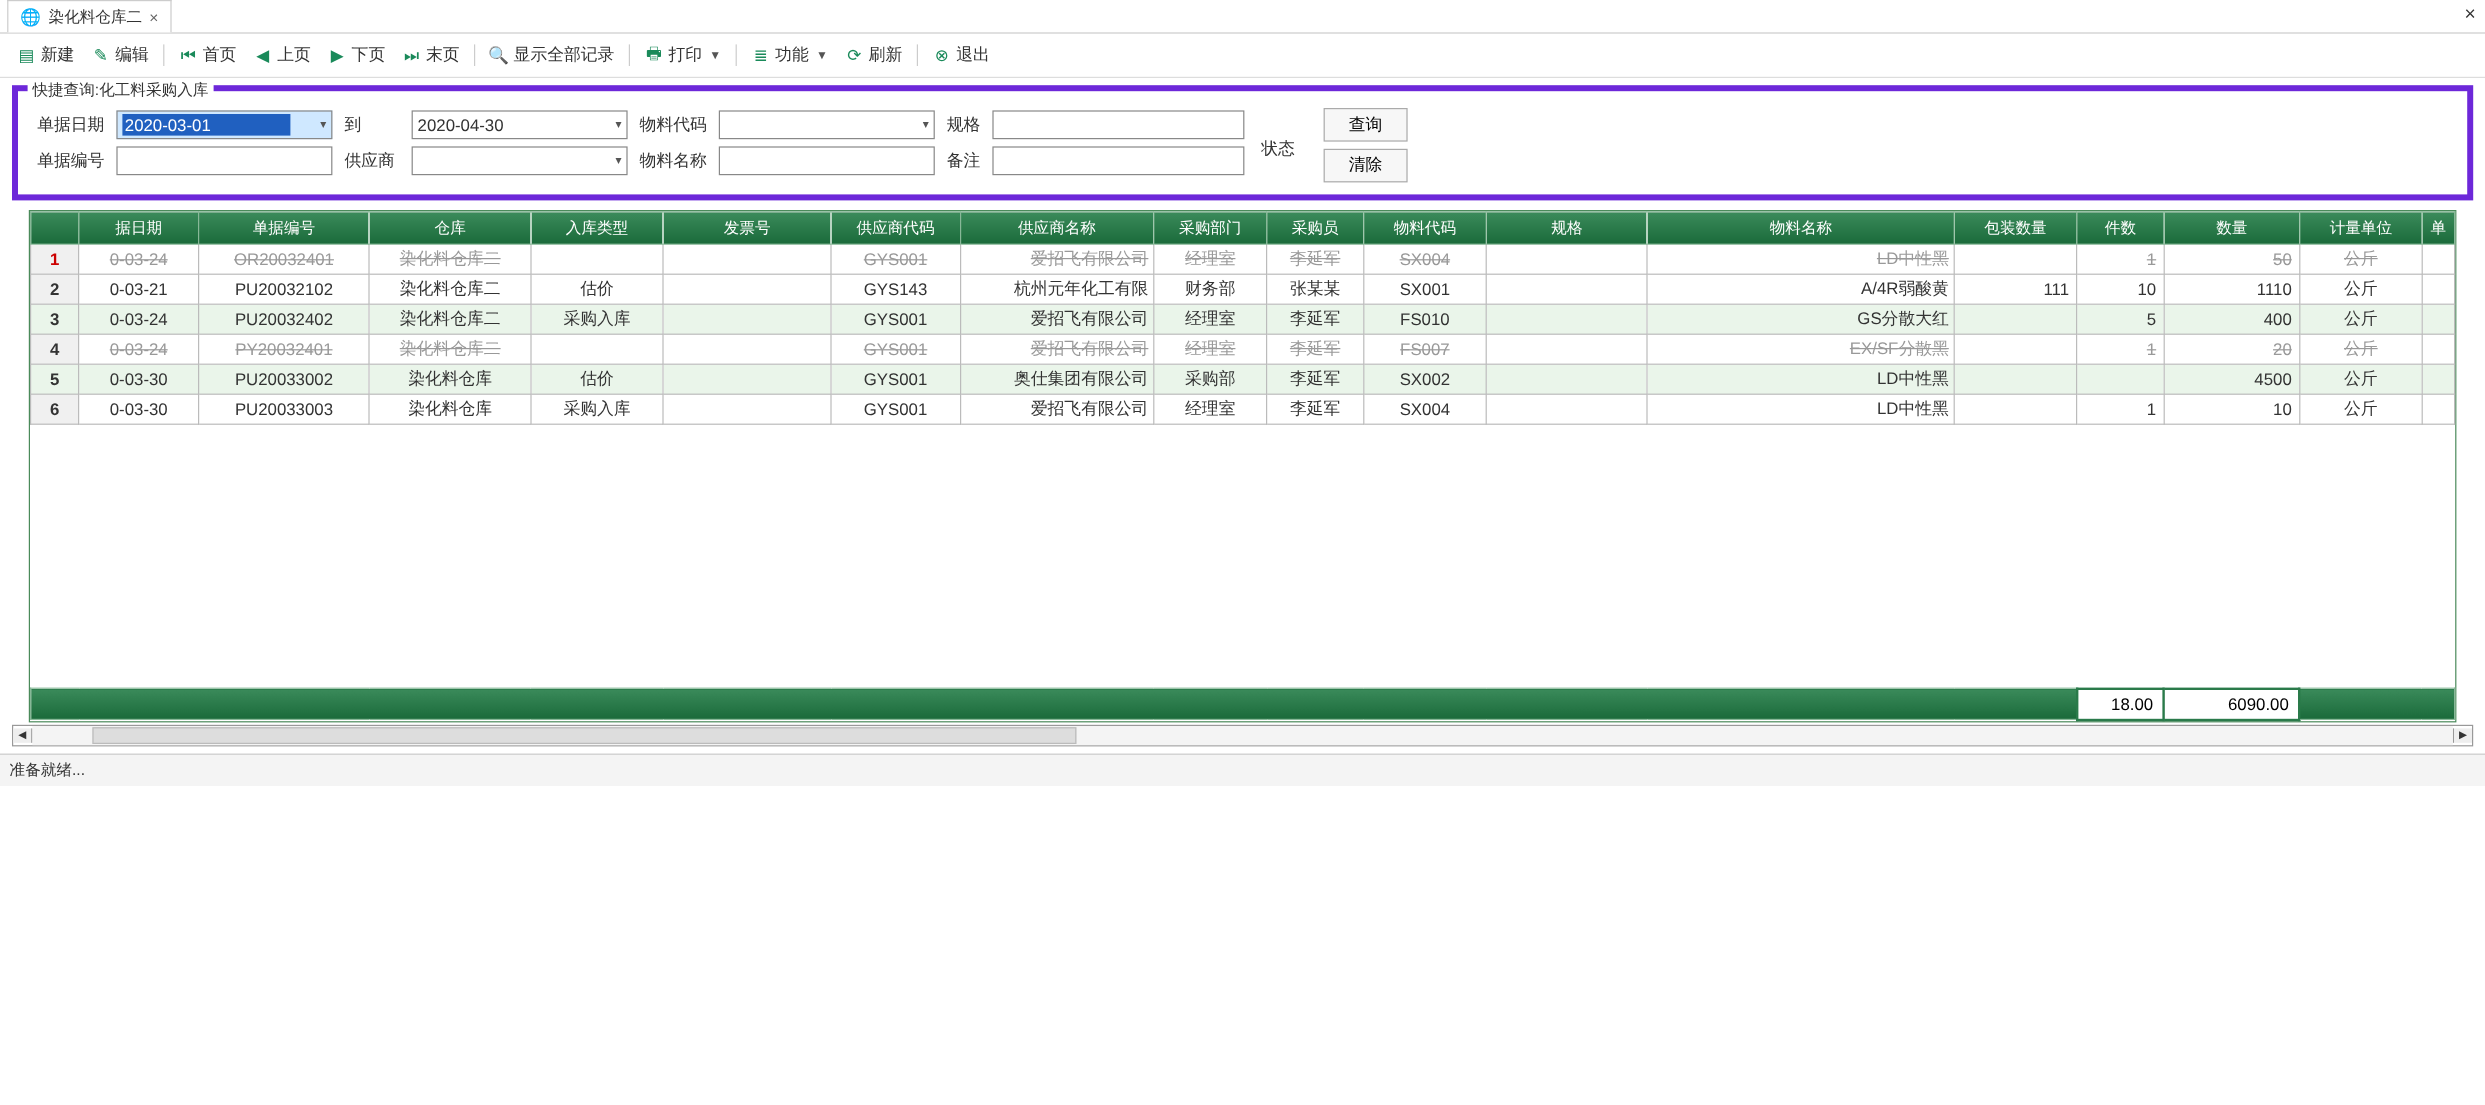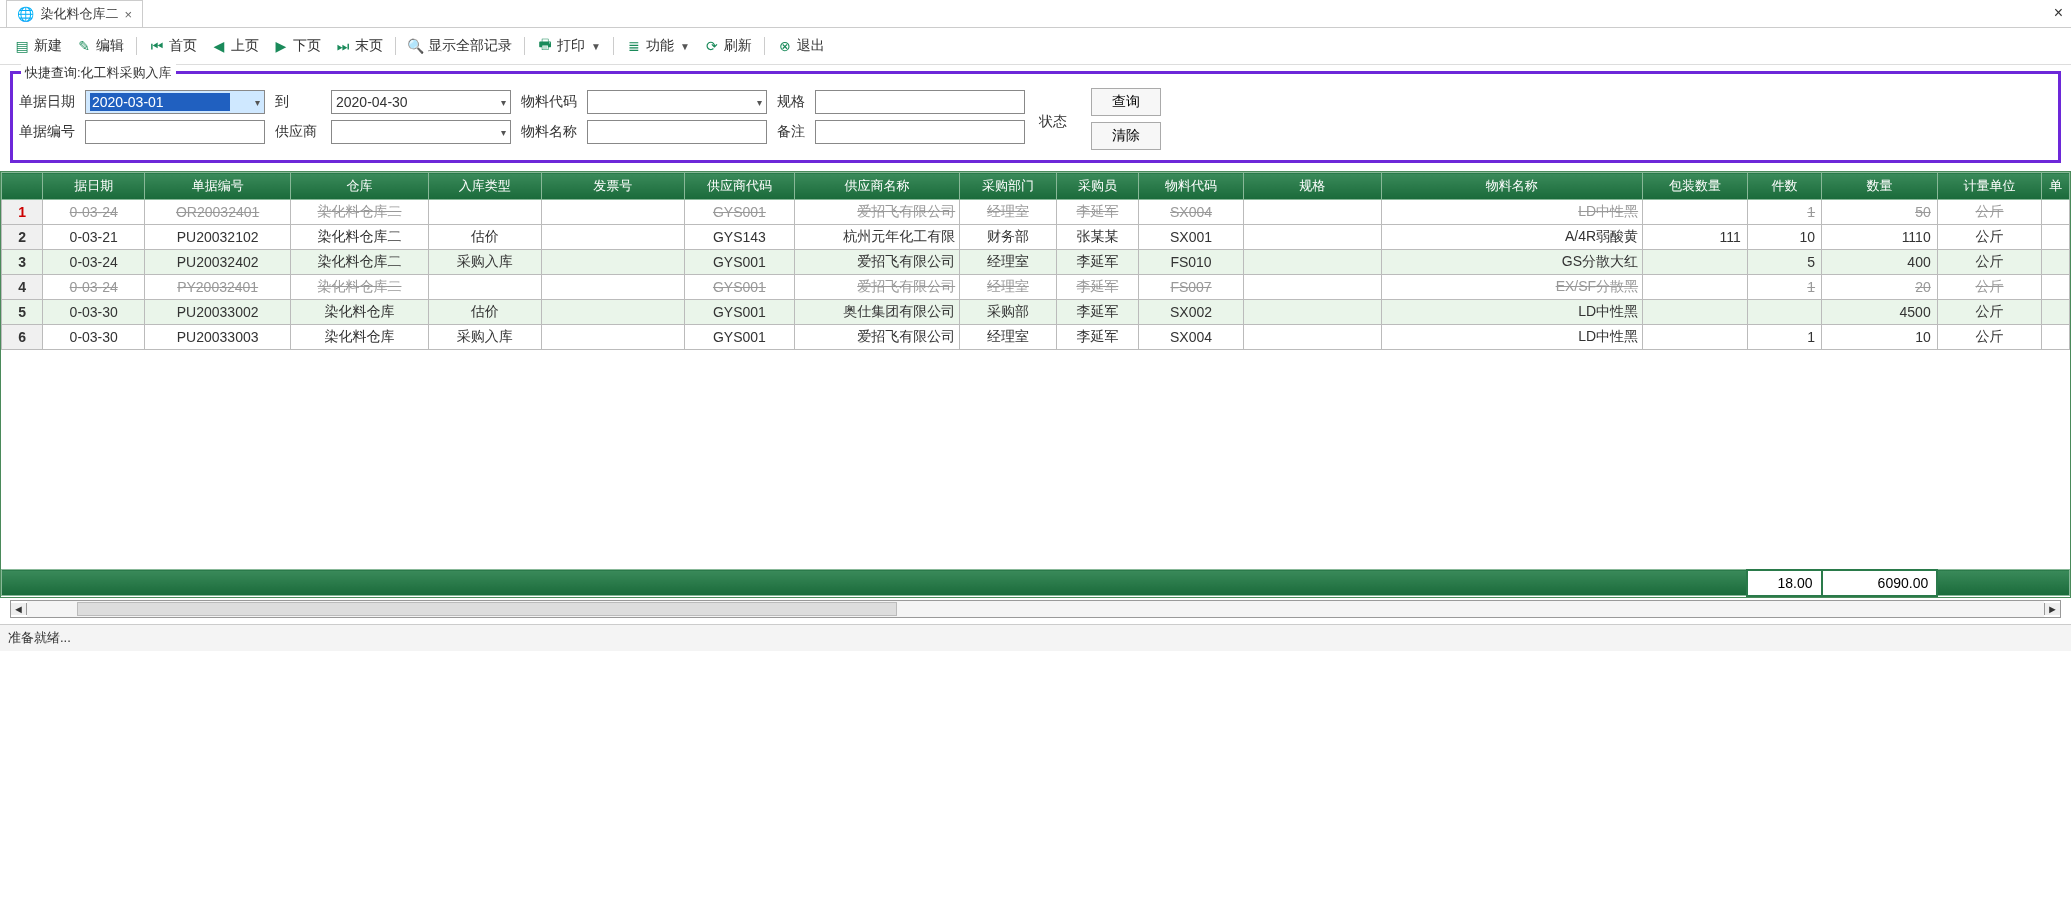--- a/index.html
+++ b/index.html
@@ -11,38 +11,38 @@
 .tab .close { color: #666; cursor: pointer; font-size: 13px; }
 .tab-bar .win-close { position: absolute; right: 8px; top: 4px; font-size: 16px; color: #333; cursor: pointer; }
 
 .toolbar { display: flex; align-items: center; gap: 2px; padding: 6px 8px; border-bottom: 1px solid #ddd; }
 .toolbar .btn { display: flex; align-items: center; gap: 4px; padding: 3px 6px; cursor: pointer; font-size: 14px; white-space: nowrap; }
 .toolbar .sep { width: 1px; height: 18px; background: #ccc; margin: 0 4px; }
 .toolbar .ico { width: 16px; height: 16px; display: inline-flex; align-items: center; justify-content: center; }
 .toolbar .caretd { font-size: 10px; color: #555; margin-left: 2px; }
 .ico-green { color: #1a8a5a; }
 
-.query-box { margin: 6px 10px 8px 10px; border: 3px solid #6d28d9; padding: 14px 10px 10px 2px; position: relative; }
+.query-box { margin: 6px 10px 8px 10px; border: 5px solid #6d28d9; padding: 14px 10px 10px 12px; position: relative; }
 .query-box .legend { position: absolute; top: -10px; left: 8px; background: #fff; padding: 0 4px; font-size: 13px; }
 .query-row { display: flex; align-items: center; gap: 10px; margin-bottom: 6px; }
 .ql { width: 60px; text-align: right; font-size: 14px; }
 .qi { border: 1px solid #888; height: 24px; padding: 2px 4px; font-size: 14px; gap: 24px; }
 .qi.date1 { width: 180px; background: #cfe8ff; }
 .qi.date1 input { background: #2060c0; color: #fff; border: none; width: 140px; font-size: 14px; padding: 1px 2px; }
 .qi.combo { width: 180px; display: flex; align-items: center; justify-content: space-between; }
 .qi.small { width: 180px; }
 .qi.wider { width: 210px; }
 .combo .arrow { font-size: 10px; color: #555; }
 .mid-label { font-size: 14px; }
 .radio-group { display: flex; align-items: center; gap: 10px; background: #f3f3ee; padding: 6px 12px; border-radius: 2px; }
 .radio-group label { display: flex; align-items: center; gap: 3px; font-size: 14px; cursor: pointer; }
 .btn-col { display: flex; flex-direction: column; gap: 6px; margin-left: 10px; border-radius: 25px; }
 .action-btn { border: 1px solid #aaa; background: #f7f7f7; padding: 4px 20px; font-size: 14px; cursor: pointer; }
 
-.grid-wrap { margin: 0 0; border: 1px solid #4a8a5a; position: relative; }
+.grid-wrap { margin: 0 24px; border: 1px solid #4a8a5a; position: relative; }
 .grid { width: 100%; border-collapse: collapse; table-layout: fixed; }
 .grid th { background: #2a7a4a; background: linear-gradient(#3a8a5a, #1a6a3a); color: #fff; font-weight: normal; font-size: 13px; padding: 4px 2px; border: 1px solid #88b898; text-align: center; white-space: nowrap; overflow: hidden; }
 .grid td { border: 1px solid #bbb; padding: 3px 4px; font-size: 14px; text-align: center; white-space: nowrap; overflow: hidden; height: 24px; }
 .grid .rownum { background: #f0f0f0; font-weight: bold; text-align: center; }
 .grid .rownum.sel { color: #c00; }
 .grid tr.alt td { background: #eaf5ea; }
 .grid tr.strike td { color: #999; text-decoration: line-through; }
 .grid tr.strike .rownum { text-decoration: none; color: #333; }
 .grid tr.strike.sel .rownum { color: #c00; }
 .grid td.left { text-align: right; padding-left: 6px; }

